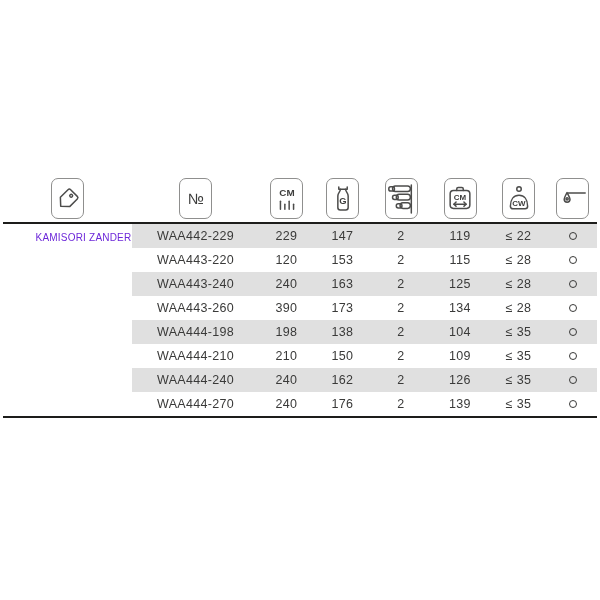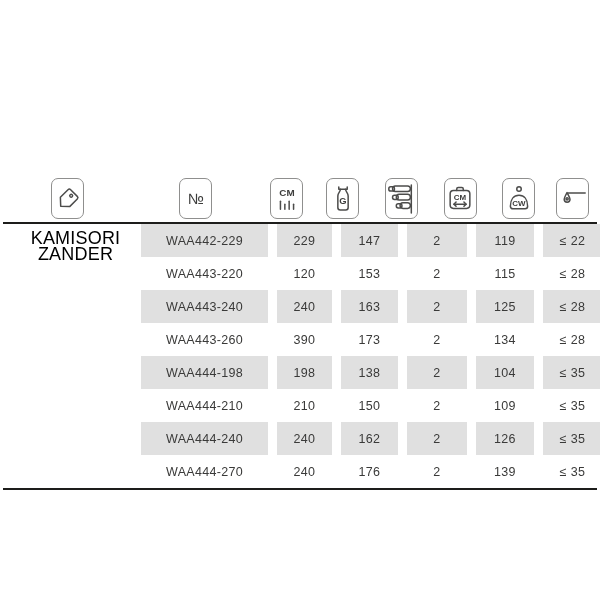--- a/index.html
+++ b/index.html
@@ -8,27 +8,27 @@
   .table-wrap{position:absolute;left:3px;top:175px;width:594px;}
   .grid-cols{display:grid;grid-template-columns:129px 127px 55px 57px 60px 58px 59px 49px;}
   .header{height:47px;border-bottom:2px solid #1d1d1b;align-items:end;}
   .hcell{display:flex;justify-content:center;align-items:flex-end;padding-bottom:3px;}
   .icon-box{width:33px;height:41px;border:1.5px solid #8f8f8e;border-radius:7px;
             box-sizing:border-box;display:flex;align-items:center;justify-content:center;background:#fff;}
   .icon-box svg{display:block;}
   .icon-box svg *{fill:none;stroke:#4c4c4b;stroke-width:1.6;stroke-linecap:round;stroke-linejoin:round;}
   .icon-box svg text{fill:#3d3d3c;stroke:none;font-family:"Liberation Sans","DejaVu Sans",sans-serif;}
   .rows{position:relative;border-bottom:2px solid #1d1d1b;}
-  .row{height:33px;gap:9px;}
+  .row{height:24px;}
   .row:nth-child(even) .cell{background:#e0e0e0;}
   .row .cell.spacer{background:transparent;}
   .cell{display:flex;align-items:center;justify-content:center;font-size:12.5px;
         letter-spacing:.3px;color:#3a3a39;}
-  .product-label{position:absolute;left:8px;top:6px;width:129px;text-align:center;
-                 font-size:18px;line-height:16px;color:#000000;letter-spacing:.2px;z-index:2;}
+  .product-label{position:absolute;left:16px;top:6px;width:129px;text-align:center;
+                 font-size:10px;line-height:16px;color:#6d28d9;letter-spacing:.2px;z-index:2;}
   .ring{display:inline-block;width:6px;height:6px;border:1.7px solid #3a3a39;border-radius:50%;}
 </style>
 </head>
 <body>
 
 <div class="page">
   <div class="table-wrap">
 
     <div class="header grid-cols">
       <div class="hcell">

